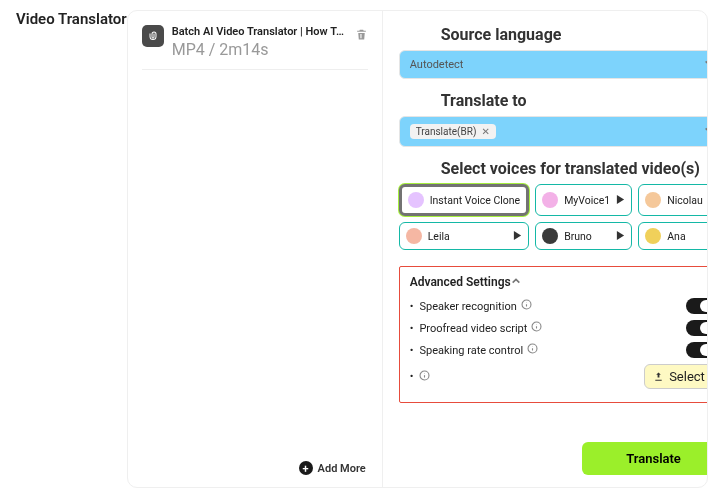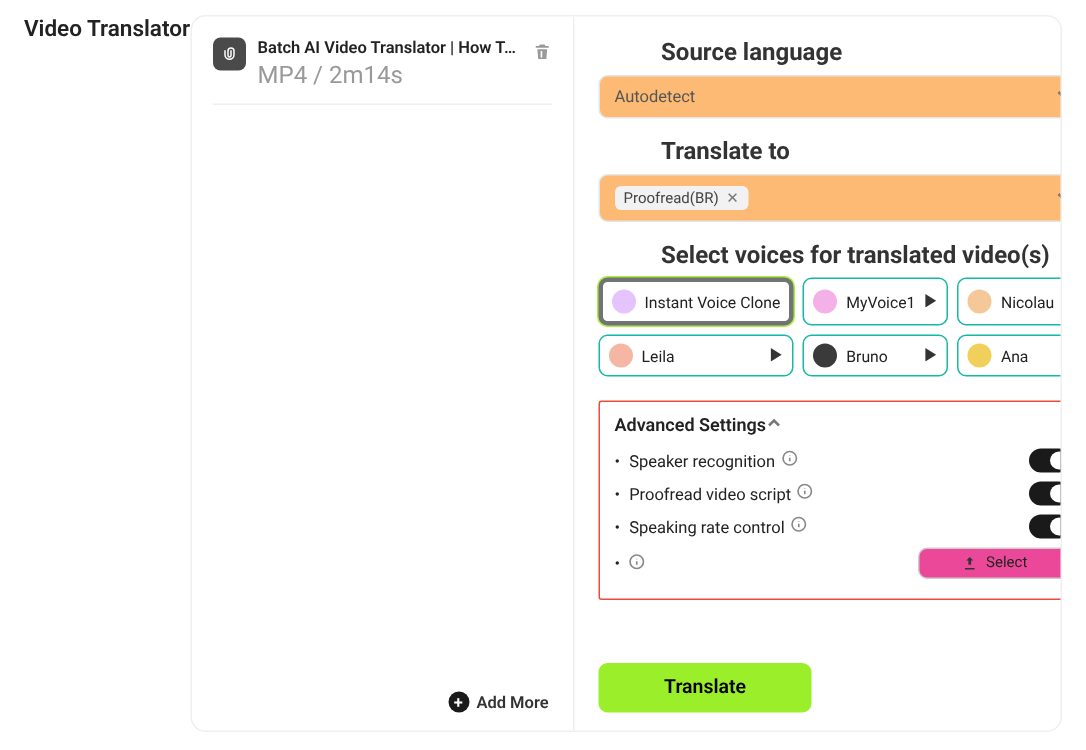--- a/index.html
+++ b/index.html
@@ -16,45 +16,45 @@
   .fileinfo { flex: 1; min-width: 0; }
   .filename { font-size: 11px; font-weight: 600; white-space: nowrap; overflow: hidden; text-overflow: ellipsis; }
   .filemeta { font-size: 16px; color: #999; margin-top: 2px; }
   .trash { cursor: pointer; padding-top: 3px; }
   .trash svg { width: 13px; height: 13px; fill: #999; }
 
   .addmore { margin-top: auto; align-self: flex-end; display: flex; align-items: center; gap: 5px; font-size: 11px; font-weight: 600; color: #333; cursor: pointer; padding: 6px 2px 2px; }
   .addplus { width: 14px; height: 14px; border-radius: 50%; background: #1a1a1a; color: #fff; display: flex; align-items: center; justify-content: center; font-size: 11px; line-height: 1; }
 
   .label { font-size: 16px; font-weight: 700; color: #333; margin-bottom: 6px; margin-left: 42px; }
-  .select { width: 100%; border: 1px solid #e5e5e5; border-radius: 6px; padding: 7px 10px; display: flex; align-items: center; justify-content: space-between; font-size: 11px; color: #555; background: #fdba74; cursor: pointer; }
+  .select { width: 100%; border: 1px solid #e5e5e5; border-radius: 6px; padding: 7px 10px; display: flex; align-items: center; justify-content: space-between; font-size: 11px; color: #555; background: #7dd3fc; cursor: pointer; }
   .chev svg { width: 10px; height: 10px; stroke: #777; fill: none; stroke-width: 2; }
   .chip { display: inline-flex; align-items: center; gap: 5px; background: #f2f2f2; border-radius: 4px; padding: 2px 6px; font-size: 10px; color: #444; }
   .chip-x { font-size: 10px; color: #777; cursor: pointer; }
   .block { margin-bottom: 12px; }
 
   .voices { display: grid; grid-template-columns: repeat(3, 1fr); gap: 6px; }
   .voice { border: 1px solid #14b8a6; border-radius: 6px; padding: 5px 6px; display: flex; align-items: center; gap: 6px; font-size: 10.5px; cursor: pointer; background: #fff; }
   .voice.selected { border: 3px solid #737373; box-shadow: 0 0 0 1px #a6ef3e; }
   .avatar { width: 16px; height: 16px; border-radius: 50%; flex-shrink: 0; }
   .voice-name { flex: 1; white-space: nowrap; overflow: hidden; text-overflow: ellipsis; }
   .play svg { width: 9px; height: 9px; fill: #333; }
 
   .adv { border: 1.5px solid #e74c3c; border-radius: 2px; padding: 8px 10px 10px; margin-top: 4px; }
   .adv-head { display: flex; align-items: center; font-weight: 600; font-size: 12px; margin-bottom: 6px; cursor: pointer; }
   .adv-row { display: flex; align-items: center; justify-content: space-between; padding: 3px 0; }
   .adv-left { display: flex; align-items: center; gap: 4px; font-size: 11px; }
   .bullet { font-size: 11px; margin-right: 2px; }
   .info svg { width: 11px; height: 11px; stroke: #888; fill: none; stroke-width: 1.6; }
   .toggle { width: 28px; height: 16px; border-radius: 10px; background: #1a1a1a; position: relative; cursor: pointer; }
   .toggle::after { content: ""; position: absolute; right: 2px; top: 2px; width: 12px; height: 12px; border-radius: 50%; background: #fff; }
-  .selectbtn { border: 1px solid #ccc; border-radius: 6px; padding: 4px 28px; font-size: 10px; display: flex; align-items: center; gap: 5px; cursor: pointer; background: #ec4899; }
+  .selectbtn { border: 1px solid #ccc; border-radius: 6px; padding: 4px 8px; font-size: 13px; display: flex; align-items: center; gap: 5px; cursor: pointer; background: #fef9c3; }
   .selectbtn svg { width: 11px; height: 11px; fill: #333; }
 
-  .footer { margin-top: auto; display: flex; justify-content: flex-start; padding-top: 12px; }
+  .footer { margin-top: auto; display: flex; justify-content: flex-end; padding-top: 12px; }
   .translate { background: #9bef2a; border: none; border-radius: 6px; padding: 9px 44px; font-weight: 600; font-size: 13px; cursor: pointer; }
 </style>
 </head>
 <body>
 
 <div class="shell">
   <div class="title">Video Translator</div>
 
   <div class="card">
 
@@ -93,21 +93,21 @@
           <span class="chev"><svg viewBox="0 0 12 12">
                 <polyline points="2,4 6,8 10,4"></polyline>
               </svg></span>
         </div>
       </div>
 
       <div class="block">
         <div class="label">Translate to</div>
         <div class="select">
           <span class="chip">
-            <span>Proofread(BR)</span>
+            <span>Translate(BR)</span>
             <span class="chip-x">✕</span>
           </span>
           <span class="chev"><svg viewBox="0 0 12 12">
                 <polyline points="2,4 6,8 10,4"></polyline>
               </svg></span>
         </div>
       </div>
 
       <div class="block">
         <div class="label">Select voices for translated video(s)</div>

